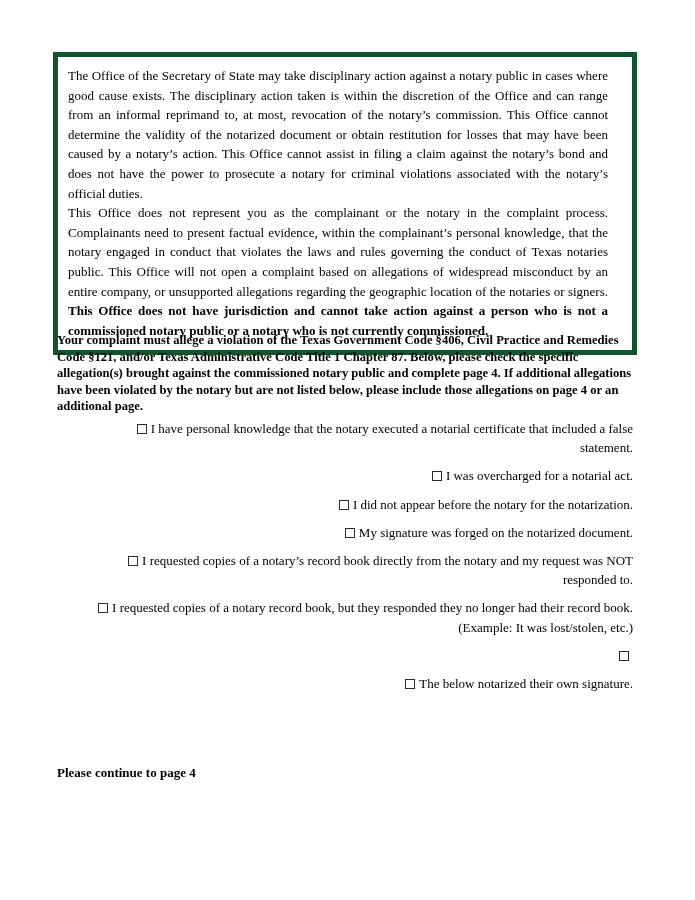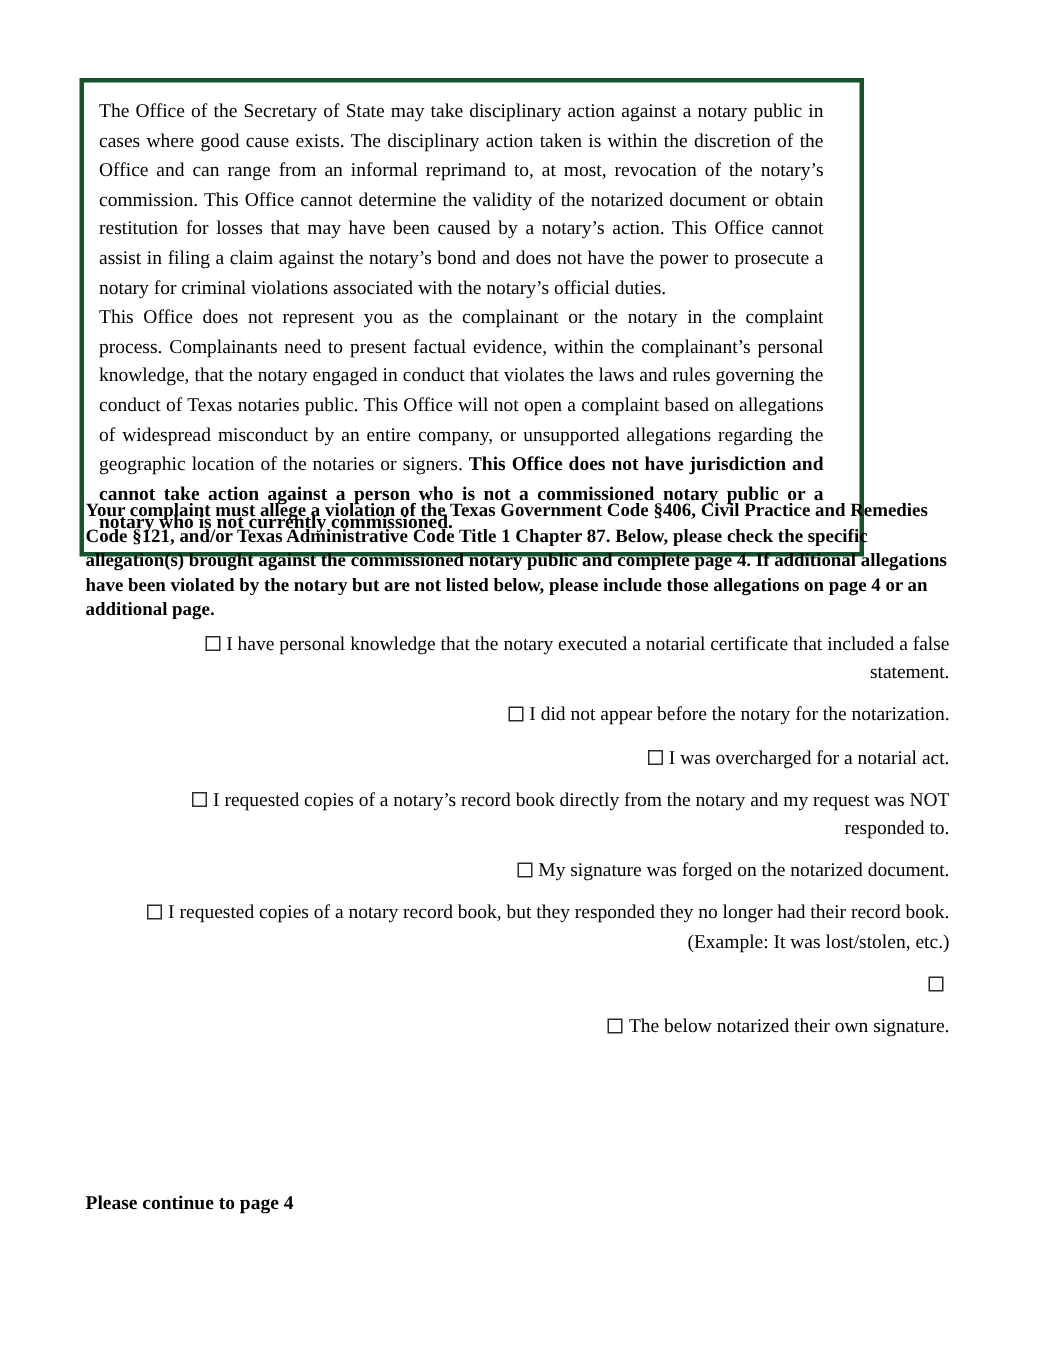--- a/index.html
+++ b/index.html
@@ -20,23 +20,23 @@
     left: 0; top: 0;
     width: 695px;
     height: 900px;
   }
 
   
   .notice-box {
     position: absolute;
     left: 53px;
     top: 52px;
-    width: 523px;
+    width: 584px;
     box-sizing: border-box;
-    border: 3px solid #14532d;
+    border: 5px solid #14532d;
     padding: 9px 24px 10px 10px;
   }
   .notice-para {
     text-align: justify;
     font-size: 13.0px;
     line-height: 19.6px;
     margin: 0;
     hyphens: none;
   }
   .notice-para + .notice-para {
@@ -89,21 +89,20 @@
   }
 
   
   .continue-line {
     position: absolute;
     left: 57px;
     top: 765px;
     font-size: 13.0px;
     font-weight: bold;
     line-height: 16px;
-    margin-top: 29px;
   }
 
   
   .footer {
     position: absolute;
     left: 53px;
     top: 866px;
     width: 584px;
     height: 16px;
   }
@@ -136,33 +135,33 @@
 
   <div class="instructions">Your complaint must allege a violation of the Texas Government Code §406, Civil Practice and Remedies Code §121, and/or Texas Administrative Code Title 1 Chapter 87. Below, please check the specific allegation(s) brought against the commissioned notary public and complete page 4. If additional allegations have been violated by the notary but are not listed below, please include those allegations on page 4 or an additional page.</div>
 
   <div class="checklist">
 
     <div class="check-item">
       <span class="checkbox"></span><span class="check-text">I have personal knowledge that the notary executed a notarial certificate that included a false statement.</span>
     </div>
 
     <div class="check-item">
+      <span class="checkbox"></span><span class="check-text">I was overcharged for a notarial act.</span>
+    </div>
+
+    <div class="check-item">
       <span class="checkbox"></span><span class="check-text">I did not appear before the notary for the notarization.</span>
     </div>
 
     <div class="check-item">
-      <span class="checkbox"></span><span class="check-text">I was overcharged for a notarial act.</span>
+      <span class="checkbox"></span><span class="check-text">My signature was forged on the notarized document.</span>
     </div>
 
     <div class="check-item">
       <span class="checkbox"></span><span class="check-text">I requested copies of a notary’s record book directly from the notary and my request was NOT responded to.</span>
-    </div>
-
-    <div class="check-item">
-      <span class="checkbox"></span><span class="check-text">My signature was forged on the notarized document.</span>
     </div>
 
     <div class="check-item">
       <span class="checkbox"></span><span class="check-text">I requested copies of a notary record book, but they responded they no longer had their record book. (Example: It was lost/stolen, etc.)</span>
     </div>
 
 
     <div class="check-item">
       <span class="checkbox"></span>
     </div>

